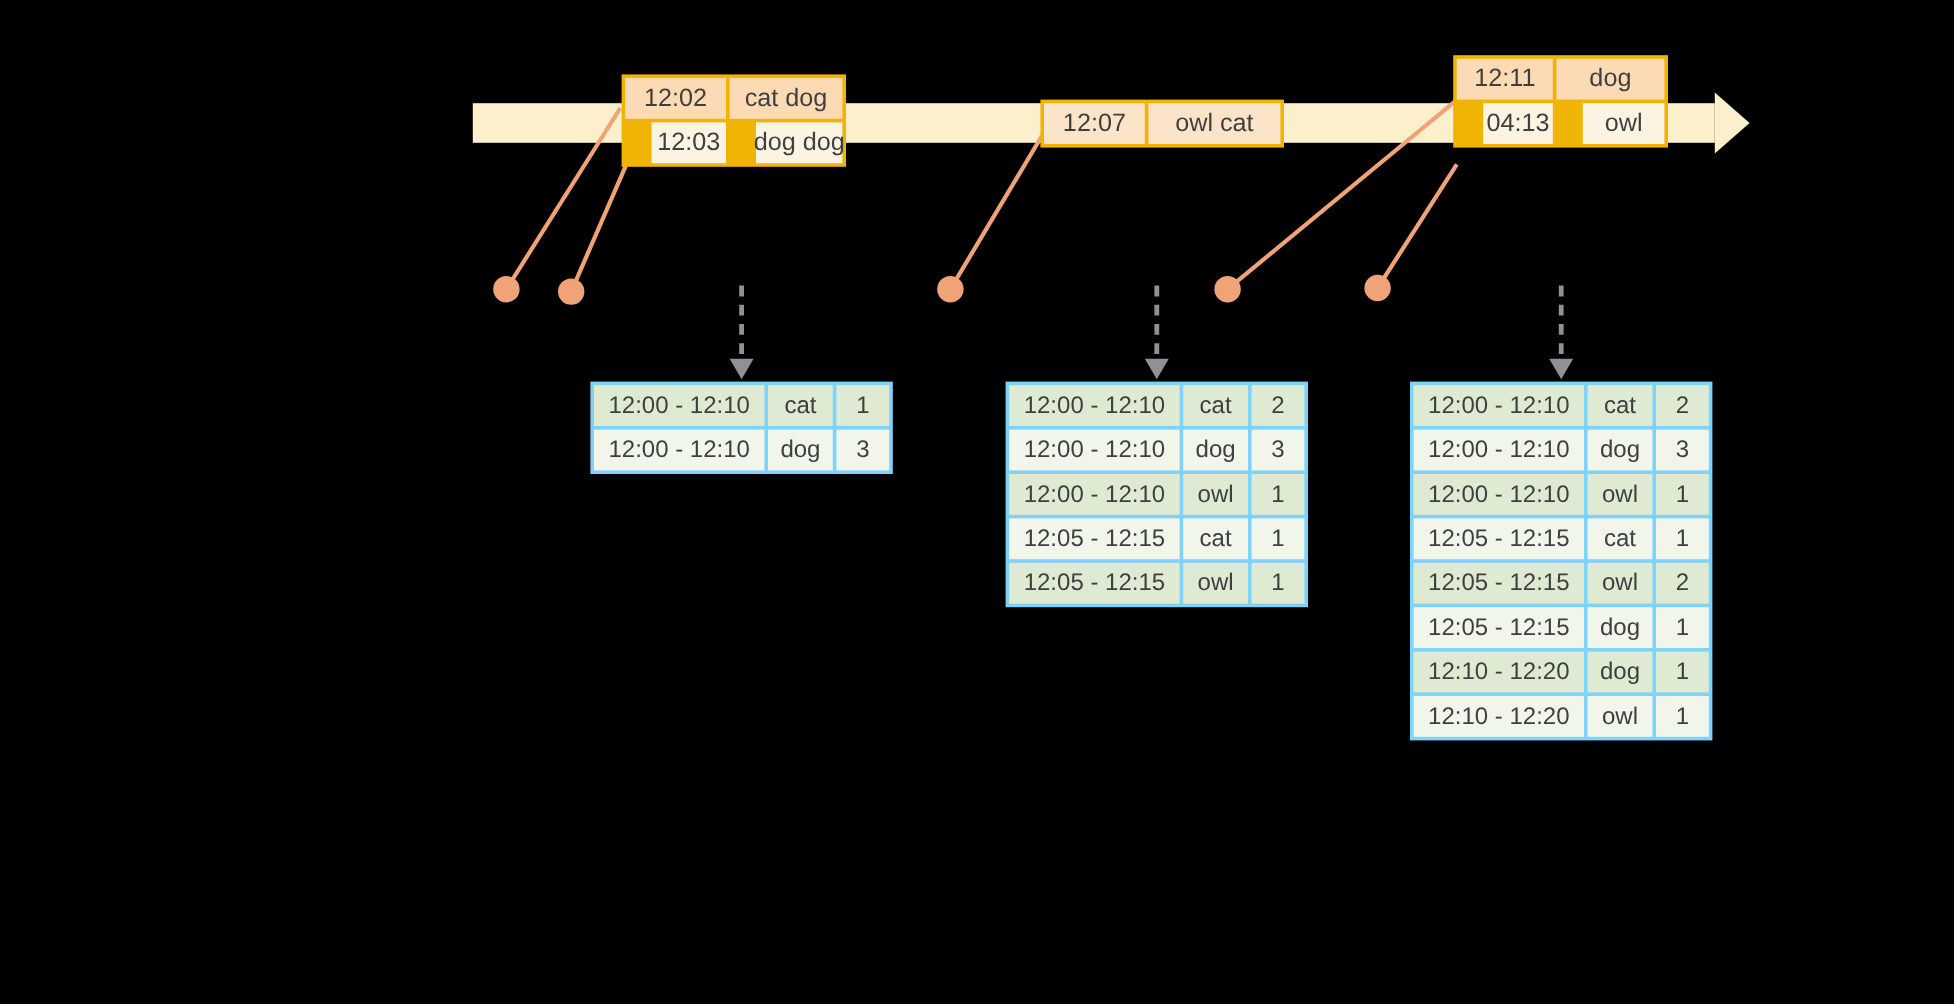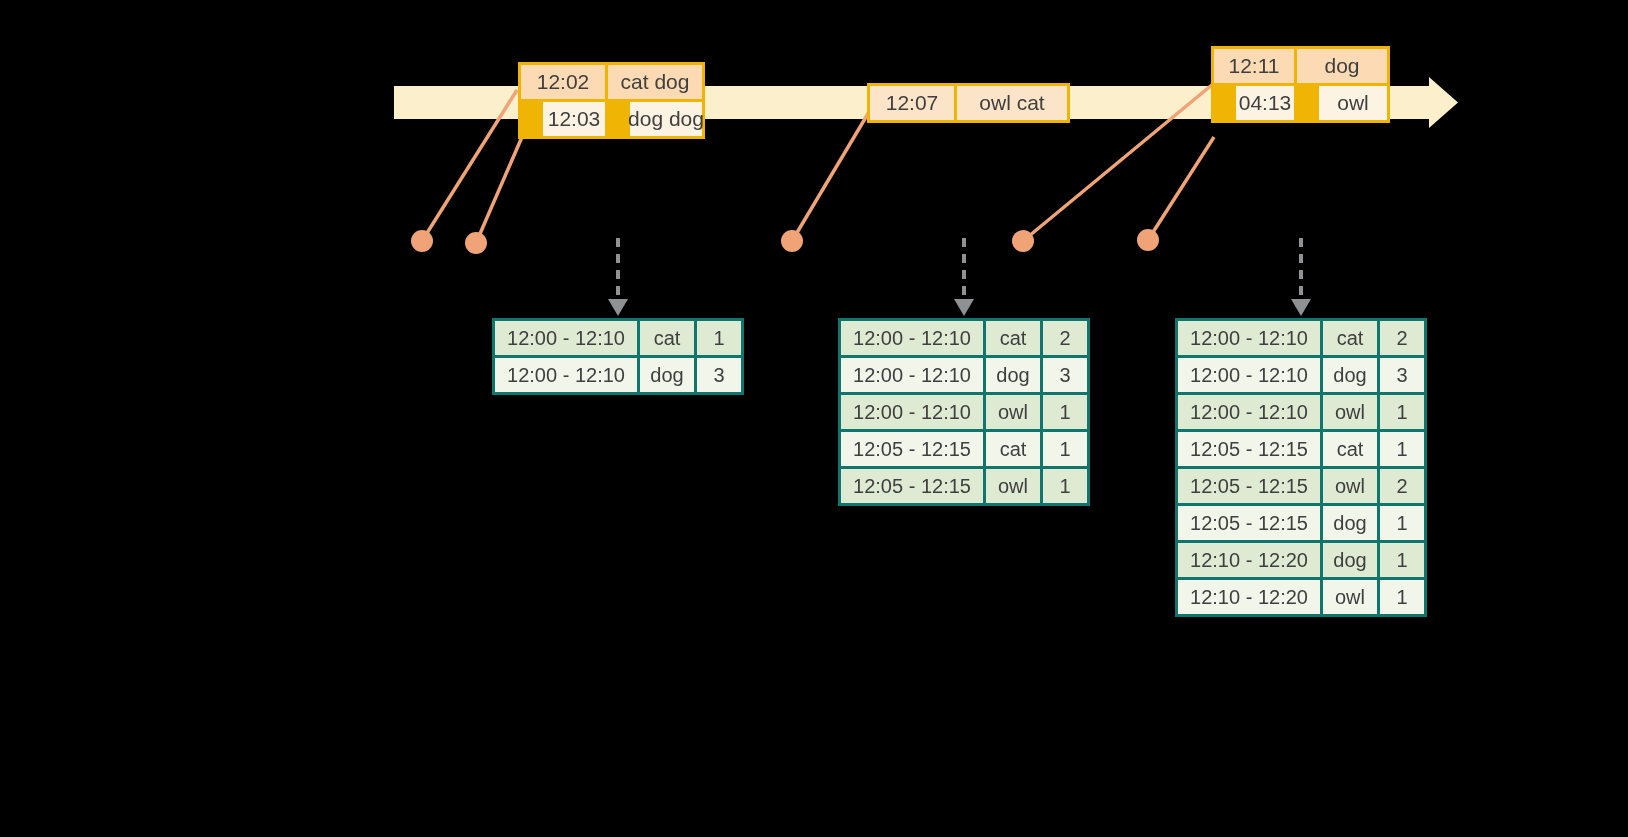--- a/index.html
+++ b/index.html
@@ -21,21 +21,21 @@
   .evt .rowDark  { background:#fbdab4; }
   .evt .rowLight { background:#fdf3e3;margin-left:22px; }
   .evt .rowMid   { background:#fce4c8; }
   #evt1 { left:518px; top:62px;  grid-template-columns:84px 94px; }
   #evt2 { left:867px; top:83px;  grid-template-columns:84px 110px; }
   #evt3 { left:1211px; top:46px; grid-template-columns:80px 90px; }
 
   
   .res {
     position:absolute; display:grid; gap:3px; padding:3px;
-    background:#0f766e; grid-template-columns:142px 54px 44px; grid-auto-rows:34px;
+    background:#7dd3fc; grid-template-columns:142px 54px 44px; grid-auto-rows:34px;
   }
   .res .cell {
     display:flex; align-items:center; justify-content:center;
     font-size:20px; color:#3f3f3f; white-space:nowrap;
   }
   .res .rowDark  { background:#dfead3; }
   .res .rowLight { background:#f1f5ea; }
   #res1 { left:492px;  top:318px; }
   #res2 { left:838px;  top:318px; }
   #res3 { left:1175px; top:318px; }

